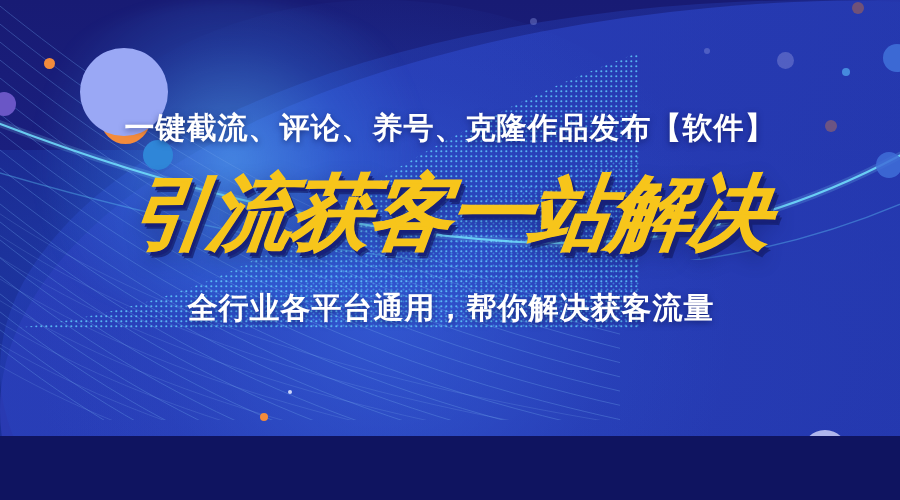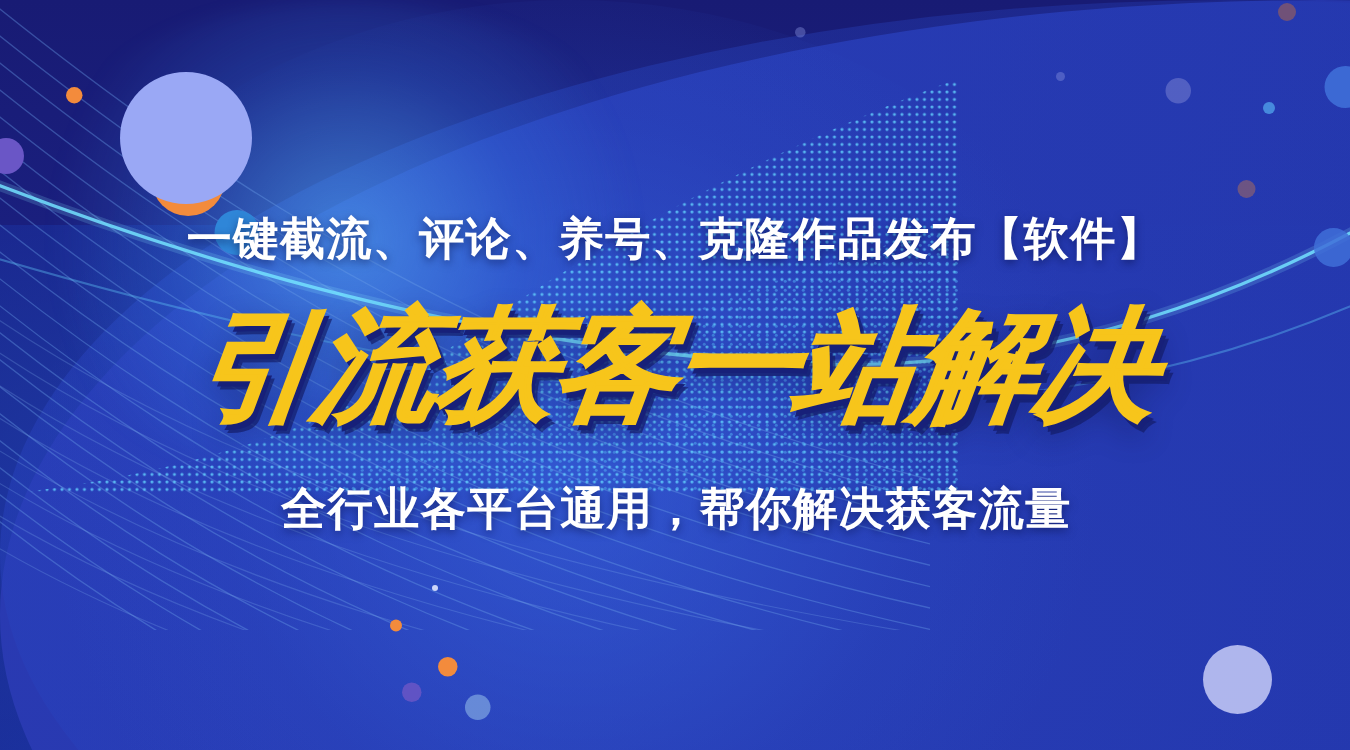--- a/index.html
+++ b/index.html
@@ -1,19 +1,19 @@
 <!DOCTYPE html>
 <html><head>
 <meta charset="utf-8">
 <style>
   html,body{margin:0;padding:0;background:#0f1460;}
   *{box-sizing:border-box;}
   #banner{
     position:relative;
-    width:900px;height:500px;
+    width:900px;height:436px;
     overflow:hidden;
     background:#1b2183;
     font-family:"Liberation Sans","DejaVu Sans",sans-serif;
   }
   .layer{position:absolute;inset:0;pointer-events:none;}
 
   
   #bg-base{
     background:
       radial-gradient(120% 90% at 72% 86%, #2e5fd6 0%, rgba(46,95,214,0) 58%),

